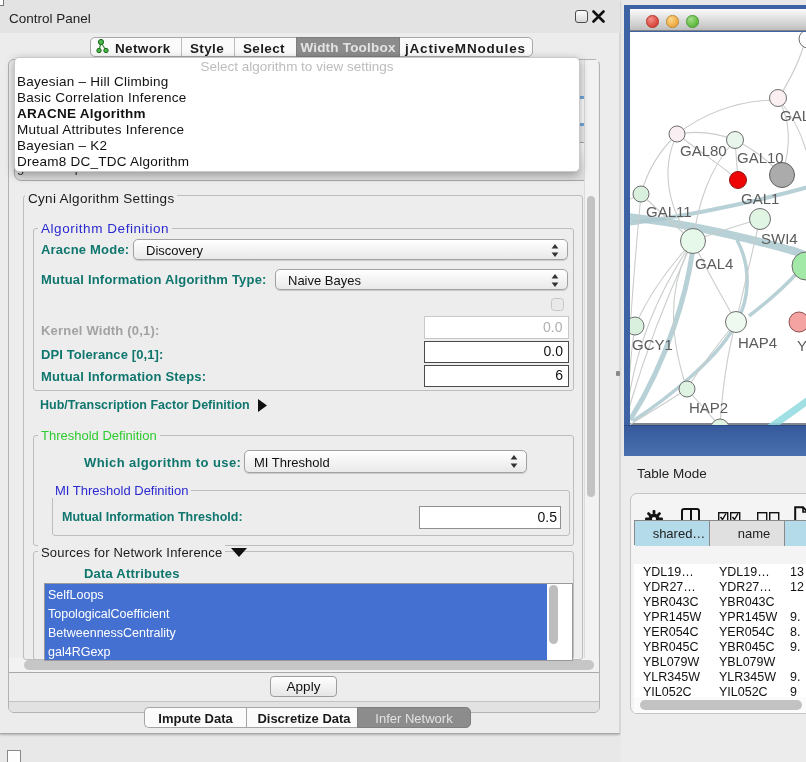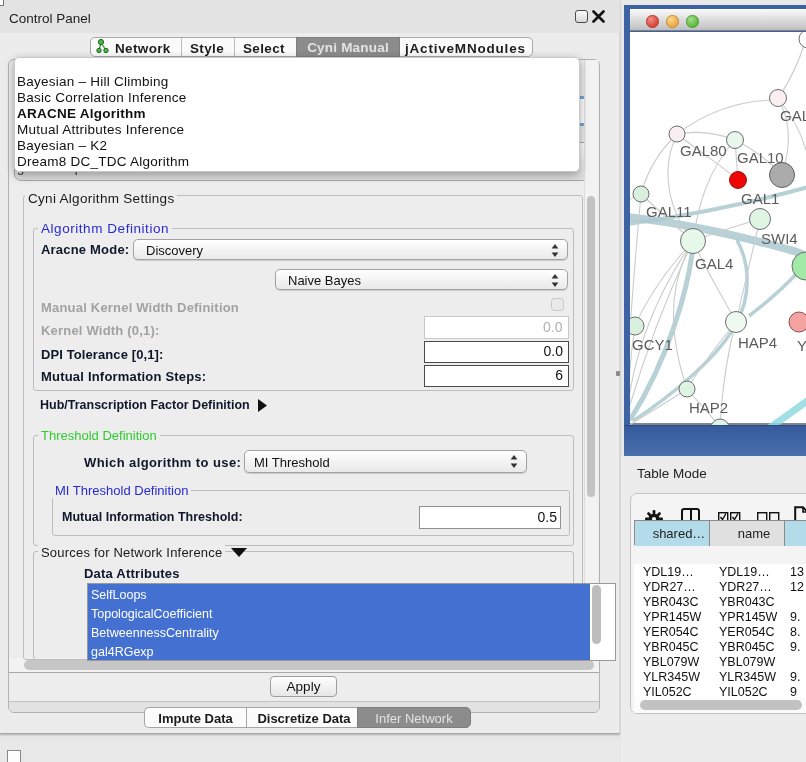--- a/index.html
+++ b/index.html
@@ -11,28 +11,28 @@
 #titlebar { position:absolute; left:0; top:0; width:620px; height:33px; background:#e3e3e3; }
 #titlebar .t { position:absolute; left:9px; top:10.5px; font-size:13.5px; color:#222; }
 #icon-float { position:absolute; left:575px; top:10px; width:13px; height:13px; border:1.7px solid #4c4c4c; border-radius:3px; background:linear-gradient(#fdfdfd,#d8d8d8); }
 .toptab { position:absolute; top:41px; font-size:13.5px; font-weight:bold; color:#1d1d1d; letter-spacing:0.35px; }
 #tab-cyni { position:absolute; left:296px; top:36.5px; width:104px; height:20.5px; background:#8c8c8c; border:1px solid #7e7e7e; border-radius:0; color:#e3e3e3; font-size:13.5px; font-weight:bold; text-align:center; line-height:20px; letter-spacing:0.2px; }
 
 #inset { position:absolute; left:8px; top:59px; width:592px; height:654px; background:#ededed; border:1px solid #b2b2b2; border-radius:6px; }
 
 .group { position:absolute; border:1px solid #bdbdbd; border-radius:3px; }
 .gtitle { position:absolute; background:#ededed; padding:0 3px; font-size:13px; color:#1a1a1a; white-space:nowrap; }
-.lbl { position:absolute; font-size:13px; font-weight:bold; color:#0f172a; white-space:nowrap; letter-spacing:0.2px; }
+.lbl { position:absolute; font-size:13px; font-weight:bold; color:#0f766e; white-space:nowrap; letter-spacing:0.2px; }
 .lbl.dis { color:#a2a2a2; }
 .combo { position:absolute; height:21px; border:1px solid #a2a2a2; border-radius:5px; background:linear-gradient(#ffffff,#e9e9e9); box-shadow:0 1px 1px rgba(0,0,0,.15); }
 .combo .ct { position:absolute; left:12px; top:3px; font-size:13px; color:#111; }
 .combo .ar { position:absolute; right:8px; top:4px; width:8px; height:13px; }
 .field { position:absolute; background:#fff; font-size:14px; color:#111; text-align:right; }
 
-#datalist { position:absolute; left:44px; top:583px; width:529px; height:78px; background:#fff; border:1px solid #999; overflow:hidden;margin-left:43px; }
+#datalist { position:absolute; left:44px; top:583px; width:529px; height:78px; background:#fff; border:1px solid #999; overflow:hidden; }
 #datalist .sel { position:absolute; left:0px; top:0px; width:502px; height:78px; background:#4470d2; }
 #datalist .li { position:absolute; left:3px; color:#fff; font-size:12.5px; }
 #datalist .vthumb { position:absolute; left:504px; top:1px; width:9px; height:59px; background:#bdbdbd; border-radius:5px; }
 
 #vtrack { position:absolute; left:584px; top:60px; width:14px; height:598px; background:#f2f2f2; border-left:1px solid #dcdcdc; }
 #vthumb { position:absolute; left:587px; top:196px; width:8px; height:301px; background:#c3c3c3; border-radius:5px; }
 #htrack { position:absolute; left:9px; top:658px; width:590px; height:15px; background:#f2f2f2; border-bottom:1px solid #a9a9a9; }
 #hthumb { position:absolute; left:24px; top:659.5px; width:570px; height:10px; background:#c6c6c6; border-radius:5px; }
 
 #popup { position:absolute; left:14px; top:57px; width:566px; height:115px; background:#ffffff; border:1px solid #c9c9c9; border-radius:5px; box-shadow:0 3px 10px rgba(0,0,0,.35); z-index:50; }
@@ -73,21 +73,21 @@
   <svg class="abs" style="left:96px;top:39px;" width="14" height="15" viewBox="0 0 14 15">
     <line x1="5" y1="4" x2="3" y2="11" stroke="#2e8b2e" stroke-width="1.2"></line>
     <line x1="5" y1="4" x2="10" y2="11" stroke="#2e8b2e" stroke-width="1.2"></line>
     <circle cx="5" cy="3" r="2.6" fill="#49b849" stroke="#1c691c" stroke-width="1"></circle>
     <circle cx="3" cy="11.5" r="2.2" fill="#49b849" stroke="#1c691c" stroke-width="1"></circle>
     <circle cx="10" cy="11.5" r="2.2" fill="#49b849" stroke="#1c691c" stroke-width="1"></circle>
   </svg>
   <span class="toptab" style="left:115px;">Network</span>
   <span class="toptab" style="left:190px;">Style</span>
   <span class="toptab" style="left:243px;">Select</span>
-  <div id="tab-cyni">Cyni Manual</div>
+  <div id="tab-cyni">Width Toolbox</div>
   <span class="toptab" style="left:405px;letter-spacing:0.8px;">jActiveMNodules</span>
 
   <div id="inset"></div>
 
   <div class="abs" style="left:560px;top:96px;width:32px;height:30px;border:3px solid #74a7dc;border-radius:8px;background:#fff;"></div>
   <div class="abs" style="left:14px;top:142px;width:576px;height:39px;border:1px solid #a9a9a9;border-radius:7px;background:linear-gradient(#ffffff,#dddddd);"></div>
   <div class="abs" style="left:17px;top:160px;width:100px;height:21px;overflow:hidden;">
       <span style="position:absolute;left:0;top:0;font-size:13px;color:#333;">gal4RGexp</span>
     </div>
 
@@ -103,28 +103,28 @@
   <div class="gtitle" style="left:38px;top:221px;color:#2a2ad0;font-size:13.5px;letter-spacing:0.55px;">Algorithm Definition</div>
 
   <span class="lbl" style="left:41px;top:242px;">Aracne Mode:</span>
   <div class="combo" style="left:133px;top:239px;width:435px;">
     <span class="ct">Discovery</span>
     <svg class="ar" viewBox="0 0 8 13">
         <path d="M4 0 L7.4 4.6 H0.6 Z" fill="#333"></path>
         <path d="M4 13 L7.4 8.4 H0.6 Z" fill="#333"></path>
       </svg>
   </div>
+  <span class="lbl" style="left:41px;top:272px;">Mutual Information Algorithm Type:</span>
   <div class="combo" style="left:275px;top:269px;width:293px;">
     <span class="ct">Naive Bayes</span>
     <svg class="ar" viewBox="0 0 8 13">
         <path d="M4 0 L7.4 4.6 H0.6 Z" fill="#333"></path>
         <path d="M4 13 L7.4 8.4 H0.6 Z" fill="#333"></path>
       </svg>
   </div>
-  <span class="lbl dis" style="left:41px;top:299.5px;">Manual Kernel Width Definition</span>
   <div class="abs" style="left:550.5px;top:297.5px;width:13.5px;height:13.5px;background:#e9e9e9;border:1px solid #c6c6c6;border-radius:3.5px;"></div>
   <span class="lbl dis" style="left:41px;top:322.5px;">Kernel Width (0,1):</span>
   <div class="field" style="left:423.5px;top:315.5px;width:145px;height:23px;border:1px solid #c8c8c8;color:#b0b0b0;line-height:21px;padding-right:5px;">0.0</div>
   <span class="lbl" style="left:41px;top:346.5px;letter-spacing:0.1px;">DPI Tolerance [0,1]:</span>
   <div class="field" style="left:423.5px;top:341px;width:145.5px;height:22px;border:1.5px solid #4a4a4a;line-height:19px;padding-right:5px;">0.0</div>
   <span class="lbl" style="left:41px;top:369px;">Mutual Information Steps:</span>
   <div class="field" style="left:423.5px;top:365px;width:145.5px;height:22px;border:1.5px solid #4a4a4a;line-height:19px;padding-right:5px;">6</div>
 
   <span class="lbl" style="left:38px;top:398px;background:#ededed;padding:0 2px;font-weight:600;font-size:12.5px;letter-spacing:0px;">Hub/Transcription Factor Definition</span>
   <svg class="abs" style="left:257px;top:399px;" width="11" height="13" viewBox="0 0 11 13">
@@ -161,20 +161,21 @@
     <div class="vthumb"></div>
   </div>
 
   <div class="abs" style="left:9px;top:701px;width:590px;height:11px;background:#e2e2e2;border-top:1px solid #c2c2c2;border-radius:0 0 5px 5px;"></div>
   <div id="applybtn">Apply</div>
   <div class="btab" style="left:144px;width:102px;border-left:1px solid #a5a5a5;border-radius:5px 0 0 5px;">Impute Data</div>
   <div class="btab" style="left:246px;width:115px;border-left:1px solid #a5a5a5;">Discretize Data</div>
   <div class="btab" style="left:357px;width:114px;background:#8c8c8c;color:#e2e2e2;font-weight:normal;border:1px solid #7e7e7e;border-radius:0 5px 5px 0;">Infer Network</div>
 
   <div id="popup">
+    <div class="hd">Select algorithm to view settings</div>
     <span class="it" style="top:16px;">Bayesian – Hill Climbing</span>
     <span class="it" style="top:32px;">Basic Correlation Inference</span>
     <span class="it" style="top:48px;font-weight:bold;">ARACNE Algorithm</span>
     <span class="it" style="top:64px;">Mutual Attributes Inference</span>
     <span class="it" style="top:80px;">Bayesian – K2</span>
     <span class="it" style="top:96px;">Dream8 DC_TDC Algorithm</span>
   </div>
 </div>
 
 <div id="macwin">

